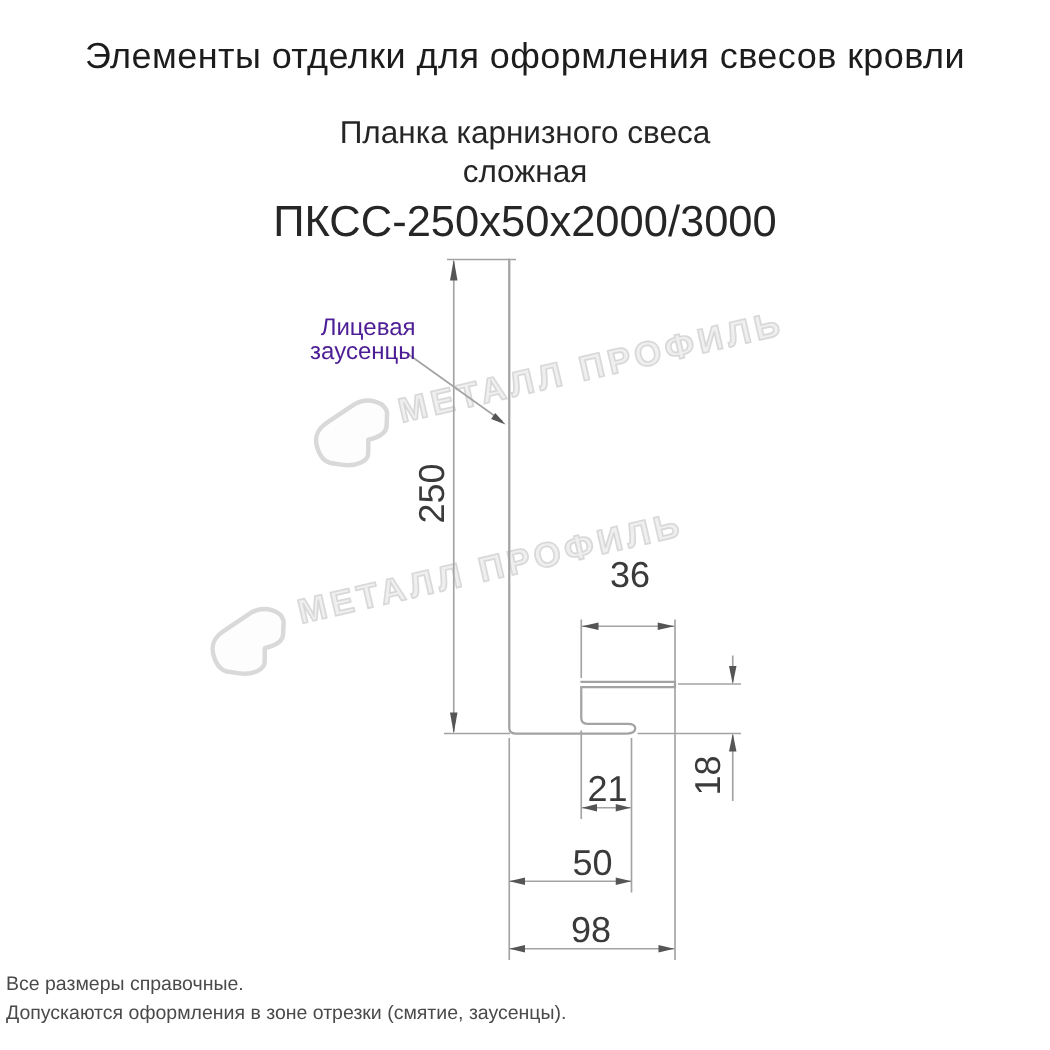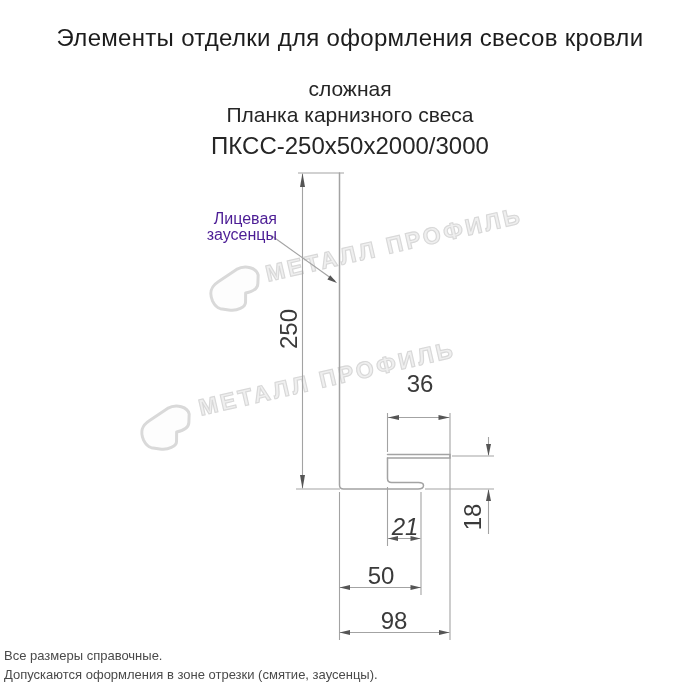--- a/index.html
+++ b/index.html
@@ -10,21 +10,21 @@
   .page-title{
     position:absolute;left:0;top:24px;width:700px;text-align:center;
     font-size:24px;font-weight:500;color:#1c1c1c;letter-spacing:0.3px;
   }
   .product-name{
     position:absolute;left:0;top:76px;width:700px;text-align:center;
     font-size:21px;font-weight:500;color:#262626;line-height:26px;
   }
   .product-code{
     position:absolute;left:0;top:132px;width:700px;text-align:center;
-    font-size:24px;font-weight:500;color:#262626;
+    font-size:29px;font-weight:500;color:#262626;
   }
   .drawing-svg{position:absolute;left:0;top:0;}
   .dim-label{
     position:absolute;font-size:24px;color:#3a3a3a;white-space:nowrap;
     transform:translate(-50%,-50%);
   }
   .dim-label.vert{transform:translate(-50%,-50%) rotate(-90deg);}
   .face-label{
     position:absolute;left:203px;top:211px;width:74px;text-align:right;
     font-size:16px;color:#4c1d95;line-height:16px;
@@ -44,22 +44,22 @@
     font-size:13px;color:#4a4a4a;line-height:19px;
   }
 </style>
 </head>
 <body>
 
 <div class="canvas">
 
   <div class="page-title">Элементы отделки для оформления свесов кровли</div>
   <div class="product-name">
+    <div>Планка карнизного свеса</div>
     <div>сложная</div>
-    <div>Планка карнизного свеса</div>
   </div>
   <div class="product-code">ПКСС-250х50х2000/3000</div>
 
   <div class="wm-logo one">
     <svg width="62" height="46" viewBox="0 0 62 46">
       <path d="M6,30 C4,20 8,15 16,12 L36,4 C46,1 56,7 56,14 L54,22 C53,27 47,29 40,29 L38,38 C37,43 28,45 20,42 L12,39 C8,37 7,34 6,30 Z" fill="#fdfdfd" stroke="#d9d9d9" stroke-width="3" stroke-linejoin="round"></path>
     </svg>
   </div>
   <div class="wm-text one">МЕТАЛЛ ПРОФИЛЬ</div>
   <div class="wm-logo two">
@@ -117,22 +117,22 @@
       <polygon points="421,587.5 410.5,585 410.5,590"></polygon>
       <polygon points="339.5,632.5 350,630 350,635"></polygon>
       <polygon points="449.5,632.5 439,630 439,635"></polygon>
       <polygon points="337,283 327.4,279.4 330.2,275.3"></polygon>
     </g>
   </svg>
 
   <div class="dim-label vert" style="left:289px;top:329px;">250</div>
   <div class="dim-label" style="left:420px;top:384px;">36</div>
   <div class="dim-label vert" style="left:473px;top:517px;">18</div>
-  <div class="dim-label" style="left:405px;top:527px;font-style:italic;">21</div>
-  <div class="dim-label" style="left:381px;top:576px;">50</div>
+  <div class="dim-label" style="left:405px;top:527px;">21</div>
+  <div class="dim-label" style="left:395px;top:576px;">50</div>
   <div class="dim-label" style="left:394px;top:621px;">98</div>
 
   <div class="face-label">
     <div>Лицевая</div>
     <div>заусенцы</div>
   </div>
 
   <div class="footnotes">
     <div>Все размеры справочные.</div>
     <div>Допускаются оформления в зоне отрезки (смятие, заусенцы).</div>

